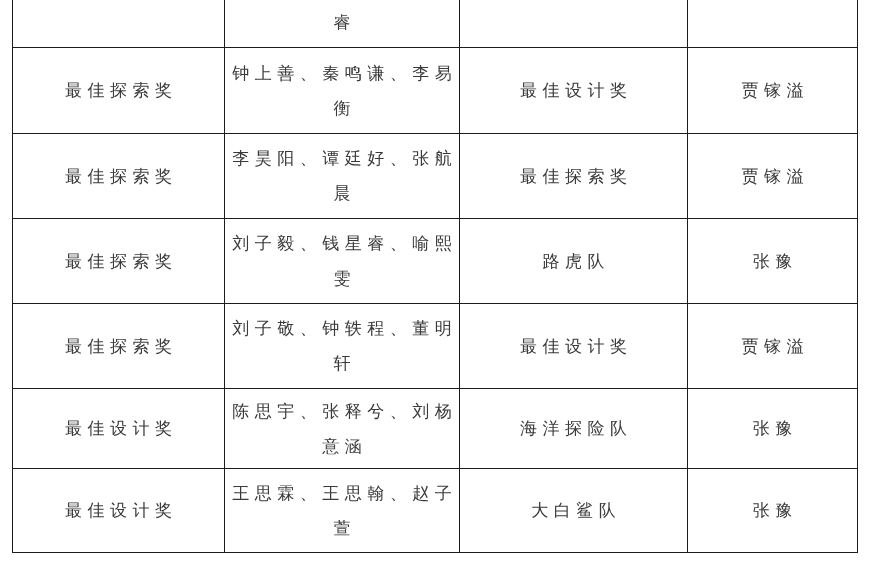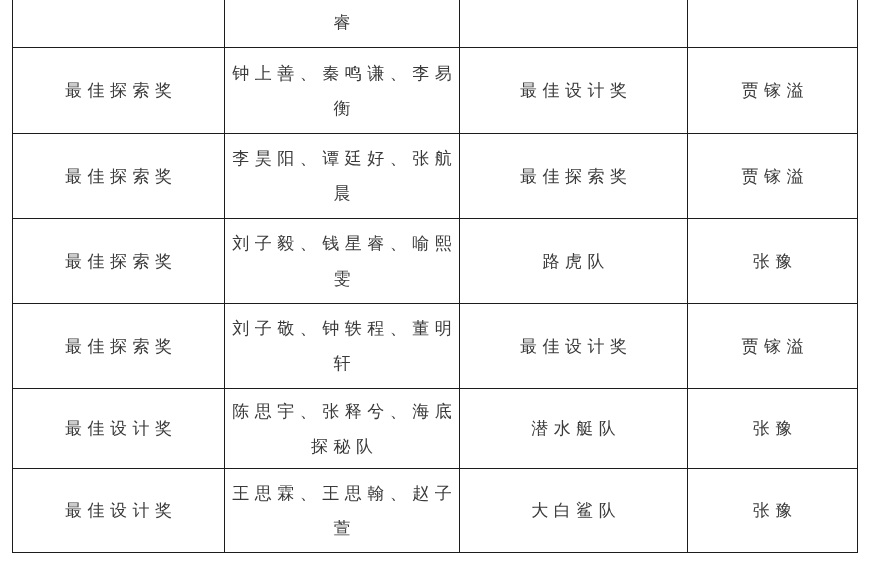--- a/index.html
+++ b/index.html
@@ -131,24 +131,24 @@
         </td>
       <td>
           <div class="cell-text">贾镓溢</div>
         </td>
     </tr>
     <tr class="r5">
       <td>
           <div class="cell-text">最佳设计奖</div>
         </td>
       <td>
-          <div class="cell-text">陈思宇、张释兮、海底探秘队</div>
+          <div class="cell-text">陈思宇、张释兮、刘杨意涵</div>
         </td>
       <td>
-          <div class="cell-text">潜水艇队</div>
+          <div class="cell-text">海洋探险队</div>
         </td>
       <td>
           <div class="cell-text">张豫</div>
         </td>
     </tr>
     <tr class="r6">
       <td>
           <div class="cell-text">最佳设计奖</div>
         </td>
       <td>

